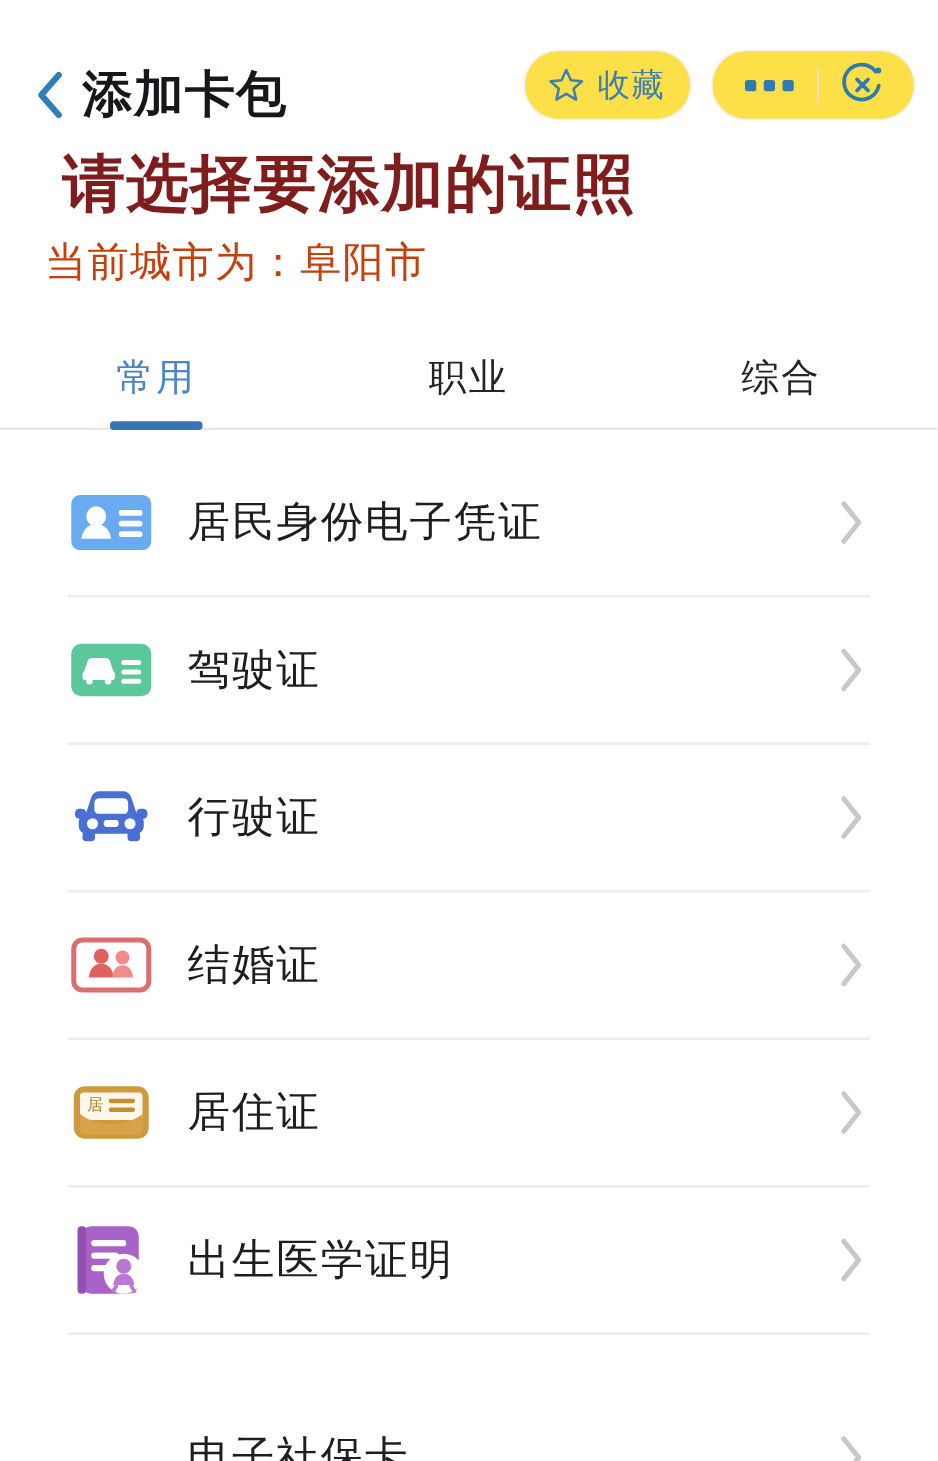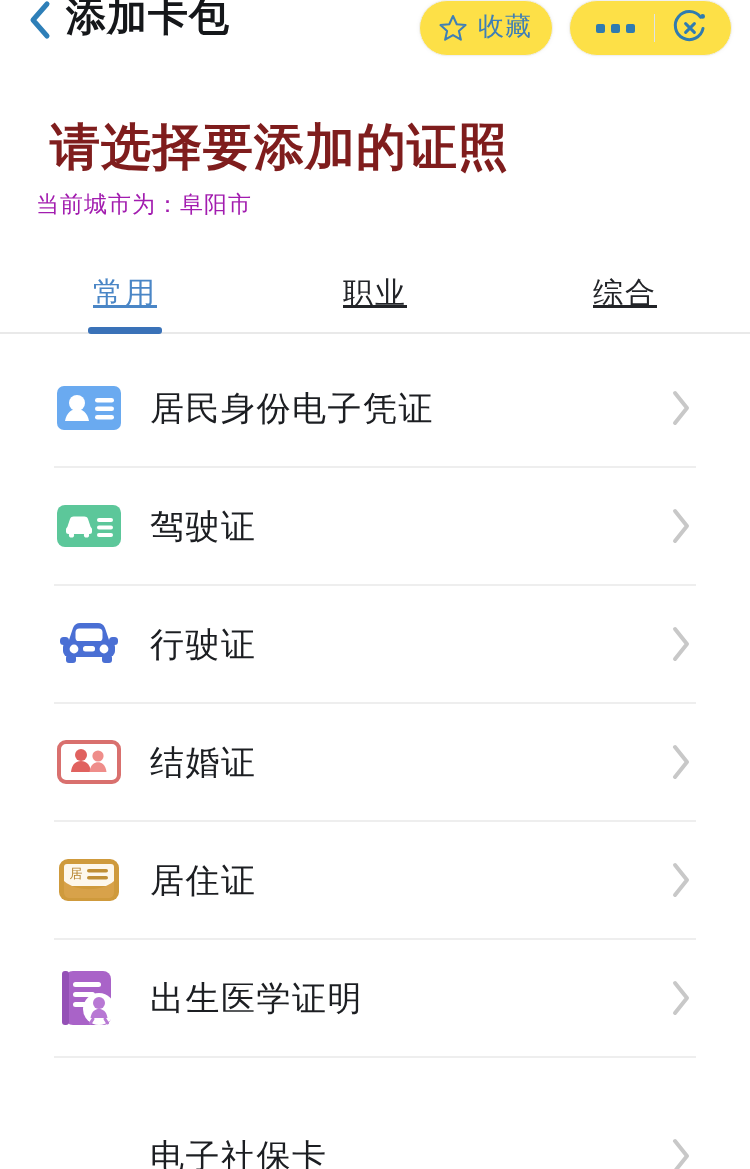--- a/index.html
+++ b/index.html
@@ -13,24 +13,23 @@
     overflow: hidden;
     font-family: "Liberation Sans", "DejaVu Sans", sans-serif;
     -webkit-font-smoothing: antialiased;
   }
 
   
   .header {
     position: relative;
     height: 96px;
     display: flex;
-    align-items: flex-start;
+    align-items: flex-end;
     padding: 0 18px 0 26px;
     box-sizing: border-box;
-    font-family: Liberation Mono, monospace;
   }
   .nav-left {
     display: flex;
     align-items: center;
     gap: 14px;
   }
   .back-icon {
     width: 26px;
     height: 40px;
     display: block;
@@ -112,22 +111,22 @@
   .page-title {
     font-size: 50px;
     font-weight: 700;
     color: #7f1d1d;
     line-height: 1.18;
     letter-spacing: 1px;
     margin: 16px;
   }
   .page-sub {
     margin: 16px 0 0 2px;
-    font-size: 23px;
-    color: #a21caf;
+    font-size: 33px;
+    color: #c2410c;
     letter-spacing: 1px;
     line-height: 1;
   }
 
   
   .tabs {
     margin-top: 38px;
     display: flex;
     align-items: flex-end;
     height: 78px;
@@ -141,21 +140,20 @@
     height: 100%;
     display: flex;
     align-items: center;
     justify-content: center;
   }
   .tab-label {
     font-size: 30px;
     color: #222428;
     letter-spacing: 2px;
     line-height: 1;
-    text-decoration: underline;
   }
   .tab.active .tab-label { color: #4a86c6; }
   .tab-underline {
     position: absolute;
     bottom: -2px;
     left: 50%;
     transform: translateX(-50%);
     width: 74px;
     height: 7px;
     border-radius: 3px;

